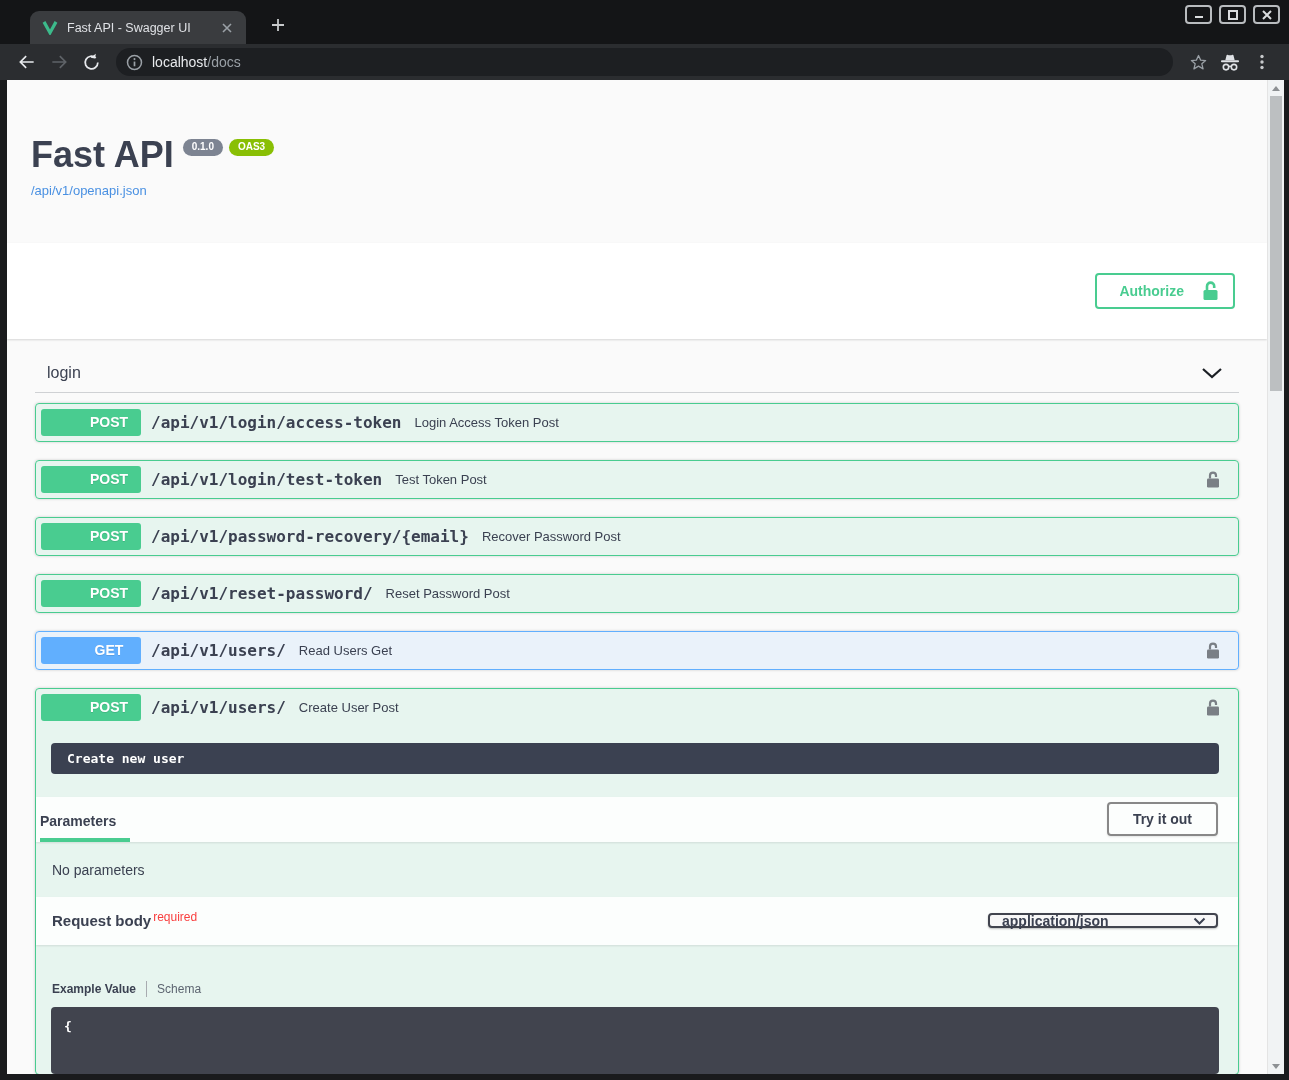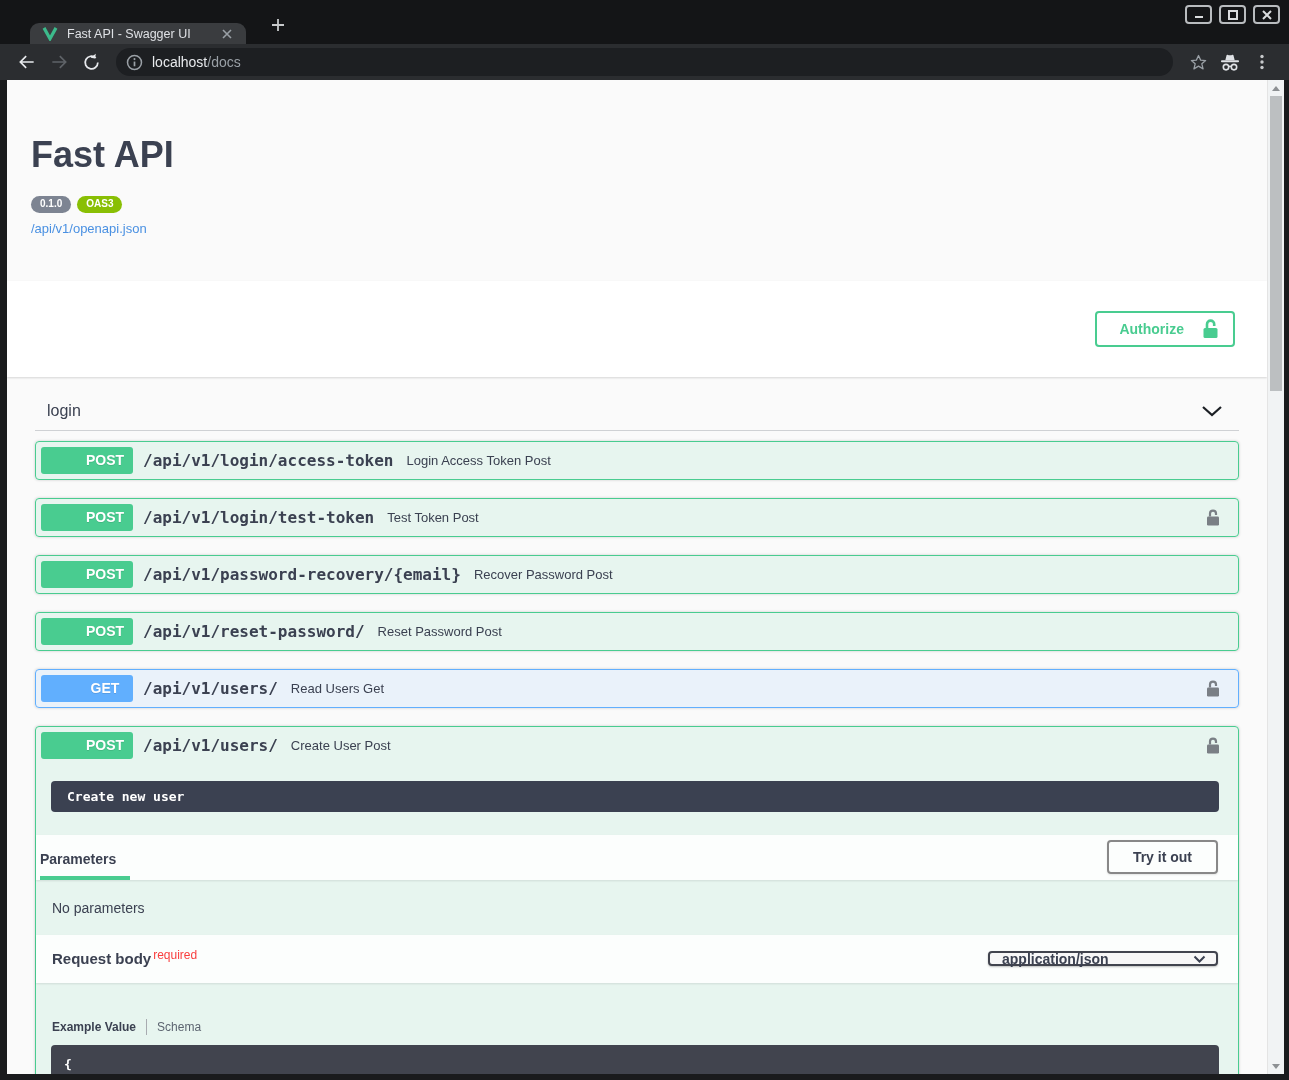--- a/index.html
+++ b/index.html
@@ -3,21 +3,21 @@
 <meta charset="utf-8">
 <style>
   * { box-sizing: border-box; margin: 0; padding: 0; }
   html,body { width:1289px; height:1080px; overflow:hidden; }
   body { font-family:"Liberation Sans", sans-serif; background:#17181a; }
 
   .window { width:1289px; height:1080px; display:flex; flex-direction:column; }
 
   
   .titlebar { height:44px; background:#141517; position:relative; display:flex; align-items:flex-end; flex:0 0 auto; }
-  .tab { margin-left:30px; width:216px; height:21px; background:#3a3c3f; border-radius:9px 9px 0 0;
+  .tab { margin-left:30px; width:216px; height:33px; background:#3a3c3f; border-radius:9px 9px 0 0;
          display:flex; align-items:center; padding:0 10px 0 12px; gap:9px; cursor:default; }
   .tab-title { color:#dfe1e5; font-size:12.5px; flex:1; white-space:nowrap; overflow:hidden; }
   .tab-close { display:flex; align-items:center; justify-content:center; width:18px; height:18px; border-radius:50%; }
   .new-tab { margin:0 0 7px 20px; width:24px; height:24px; display:flex; align-items:center; justify-content:center; border-radius:50%; }
   .win-controls { position:absolute; top:5px; right:9px; display:flex; gap:7px; }
   .win-btn { width:27px; height:19px; border:2px solid #b9bcbf; border-radius:4px; background:transparent;
              display:flex; align-items:center; justify-content:center; }
 
   .toolbar { height:36px; background:#2b2d30; display:flex; align-items:center; padding:0 12px; gap:2px; flex:0 0 auto; }
   .nav-btn { width:30px; height:30px; display:flex; align-items:center; justify-content:center; border-radius:50%; flex:0 0 auto; }
@@ -33,21 +33,21 @@
   .page { flex:1; background:#fafafa; overflow:hidden; position:relative; color:#3b4151; }
   .scrollbar { width:17px; background:#f1f3f4; position:relative; flex:0 0 auto; border-left:1px solid #e4e4e4; }
   .sb-arrow { position:absolute; left:0; width:16px; height:14px; display:flex; align-items:center; justify-content:center; }
   .sb-up { top:1px; } .sb-down { bottom:1px; }
   .tri-up { width:0; height:0; border-left:4px solid transparent; border-right:4px solid transparent; border-bottom:5px solid #8d9093; }
   .tri-down { width:0; height:0; border-left:4px solid transparent; border-right:4px solid transparent; border-top:5px solid #8d9093; }
   .sb-thumb { position:absolute; top:16px; left:2px; width:12px; height:295px; background:#bcbfc1; }
 
   
   .info { padding:55px 24px 0 24px; }
-  .api-title { font-size:36px; font-weight:700; color:#3b4151; display:flex; align-items:flex-start; gap:17px; line-height:1.1;flex-direction:column; }
+  .api-title { font-size:36px; font-weight:700; color:#3b4151; display:flex; align-items:flex-start; gap:9px; line-height:1.1; }
   .badges { display:flex; gap:6px; margin-top:4px; }
   .badge { font-size:10px; font-weight:700; color:#fff; padding:3px 9px 4px 9px; border-radius:9px; line-height:1; }
   .badge.version { background:#7d8492; }
   .badge.oas { background:#89bf04; }
   .spec-link { display:inline-block; margin-top:8px; font-size:13px; color:#4990e2; text-decoration:none; cursor:pointer; }
 
   .scheme-container { margin-top:44px; background:#fff; box-shadow:0 1px 2px 0 rgba(0,0,0,.15); padding:30px 0; }
   .auth-wrap { display:flex; justify-content:flex-end; padding-right:32px; }
   .authorize-btn { display:flex; align-items:center; gap:18px; border:2px solid #49cc90; border-radius:4px;
                    background:transparent; padding:6px 14px 6px 22px; cursor:pointer; }
@@ -56,21 +56,21 @@
   
   .tags-wrap { padding:0 28px 0 28px; }
   .tag-header { display:flex; align-items:center; justify-content:space-between; margin-top:25px;
                 padding:0 16px 10px 12px; border-bottom:1px solid #cfd1d4; margin-bottom:10px; cursor:pointer; }
   .tag-name { font-size:16px; font-weight:400; color:#3b4151; }
 
   .opblock { border:1px solid #49cc90; border-radius:4px; background:rgba(73,204,144,.1);
              box-shadow:0 0 3px rgba(0,0,0,.19); margin-bottom:18px; }
   .opblock.get-block { border-color:#61affe; background:rgba(97,175,254,.1); }
   .op-summary { display:flex; align-items:center; padding:5px; height:37px; cursor:pointer; }
-  .method-badge { width:92px; height:27px; border-radius:3px; background:#49cc90; color:#fff; font-weight:700;
+  .method-badge { width:100px; height:27px; border-radius:3px; background:#49cc90; color:#fff; font-weight:700;
                   font-size:14px; display:flex; align-items:center; justify-content:center; text-shadow:0 1px 0 rgba(0,0,0,.1); flex:0 0 auto;padding-left:36px; }
   .get-block .method-badge { background:#61affe; }
   .op-path { font-family:"DejaVu Sans Mono", monospace; font-weight:700; font-size:16px; color:#3b4151; margin-left:10px; white-space:nowrap; }
   .op-desc { font-size:13px; color:#3b4151; margin-left:13px; flex:1; white-space:nowrap; overflow:hidden; }
   .row-lock { margin-right:13px; display:flex; cursor:pointer; }
 
   
   .opblock.expanded { margin-bottom:0; }
   .desc-bar { margin:17px 19px 0 15px; background:#3b4151; border-radius:4px; padding:8px 16px;
               color:#fff; font-family:"DejaVu Sans Mono", monospace; font-size:13px; font-weight:700; }

